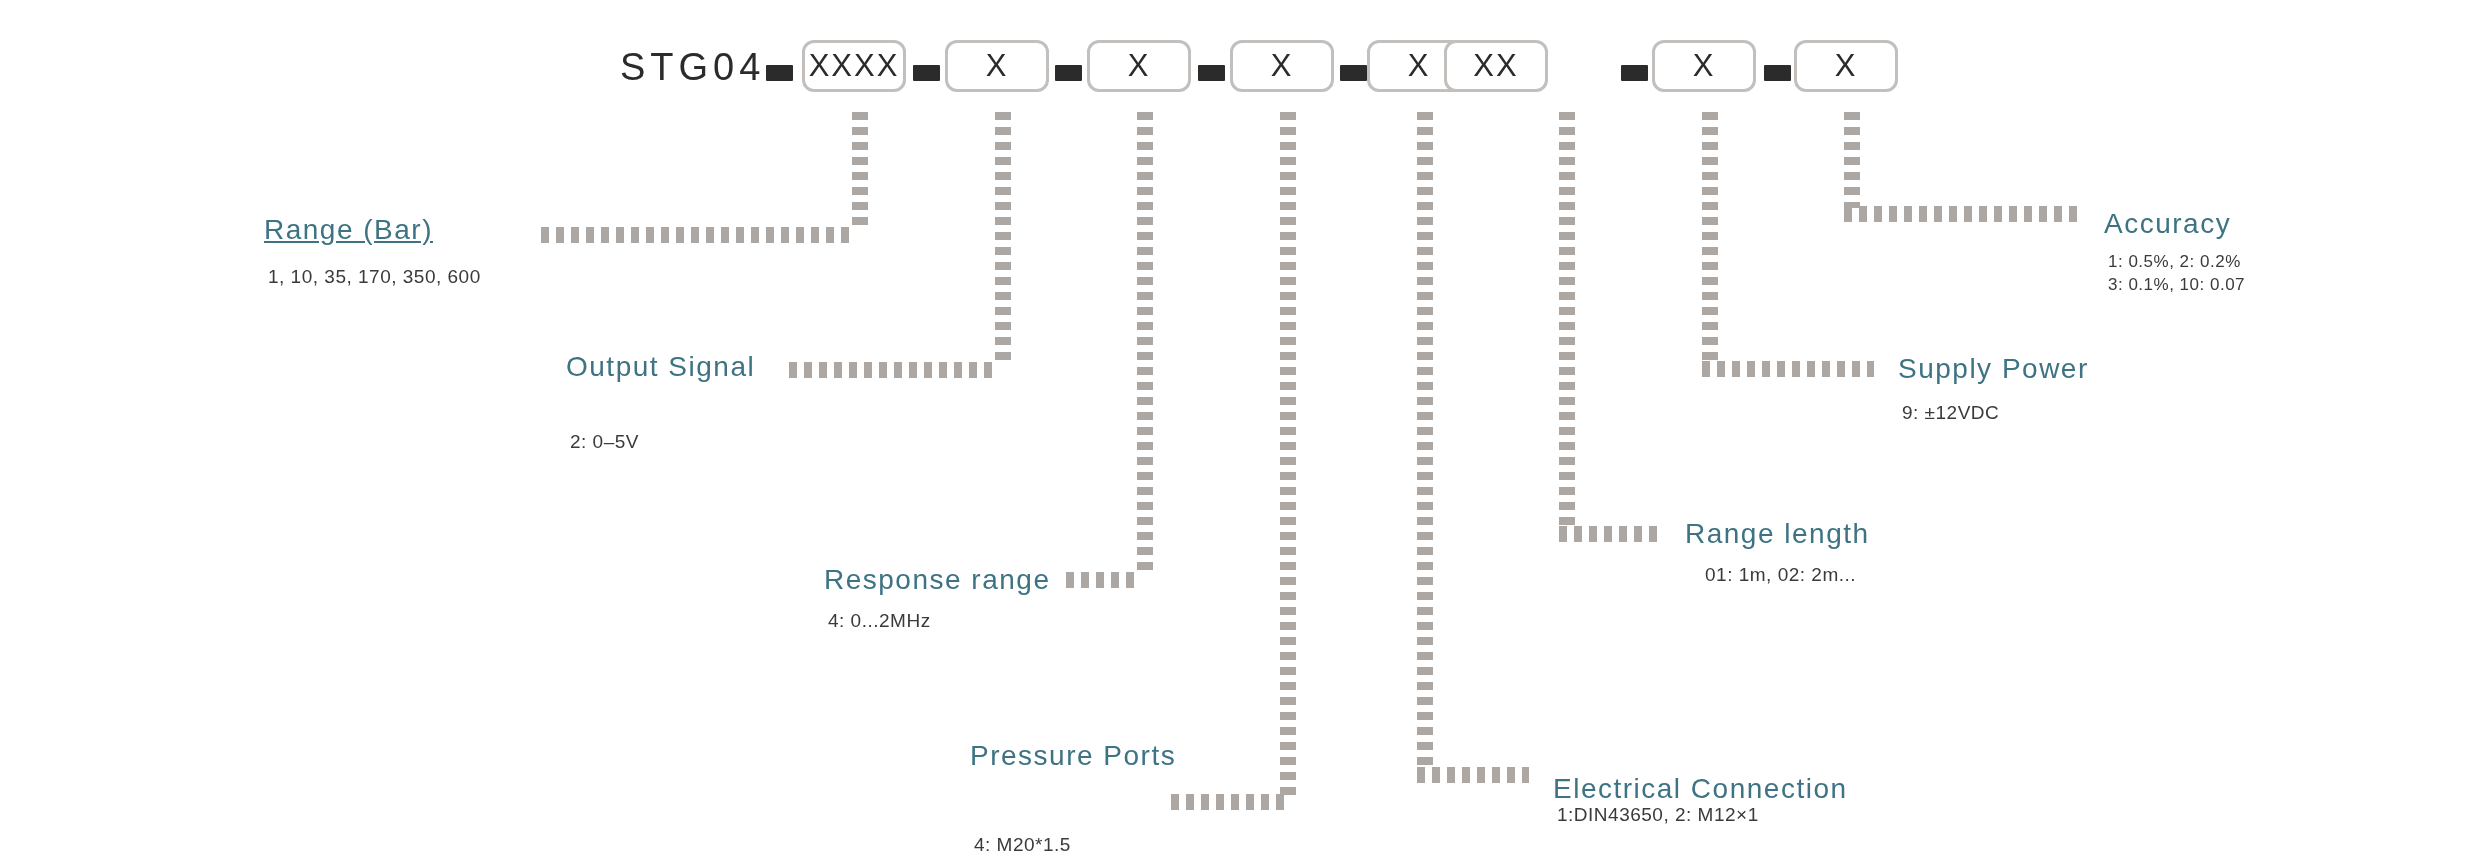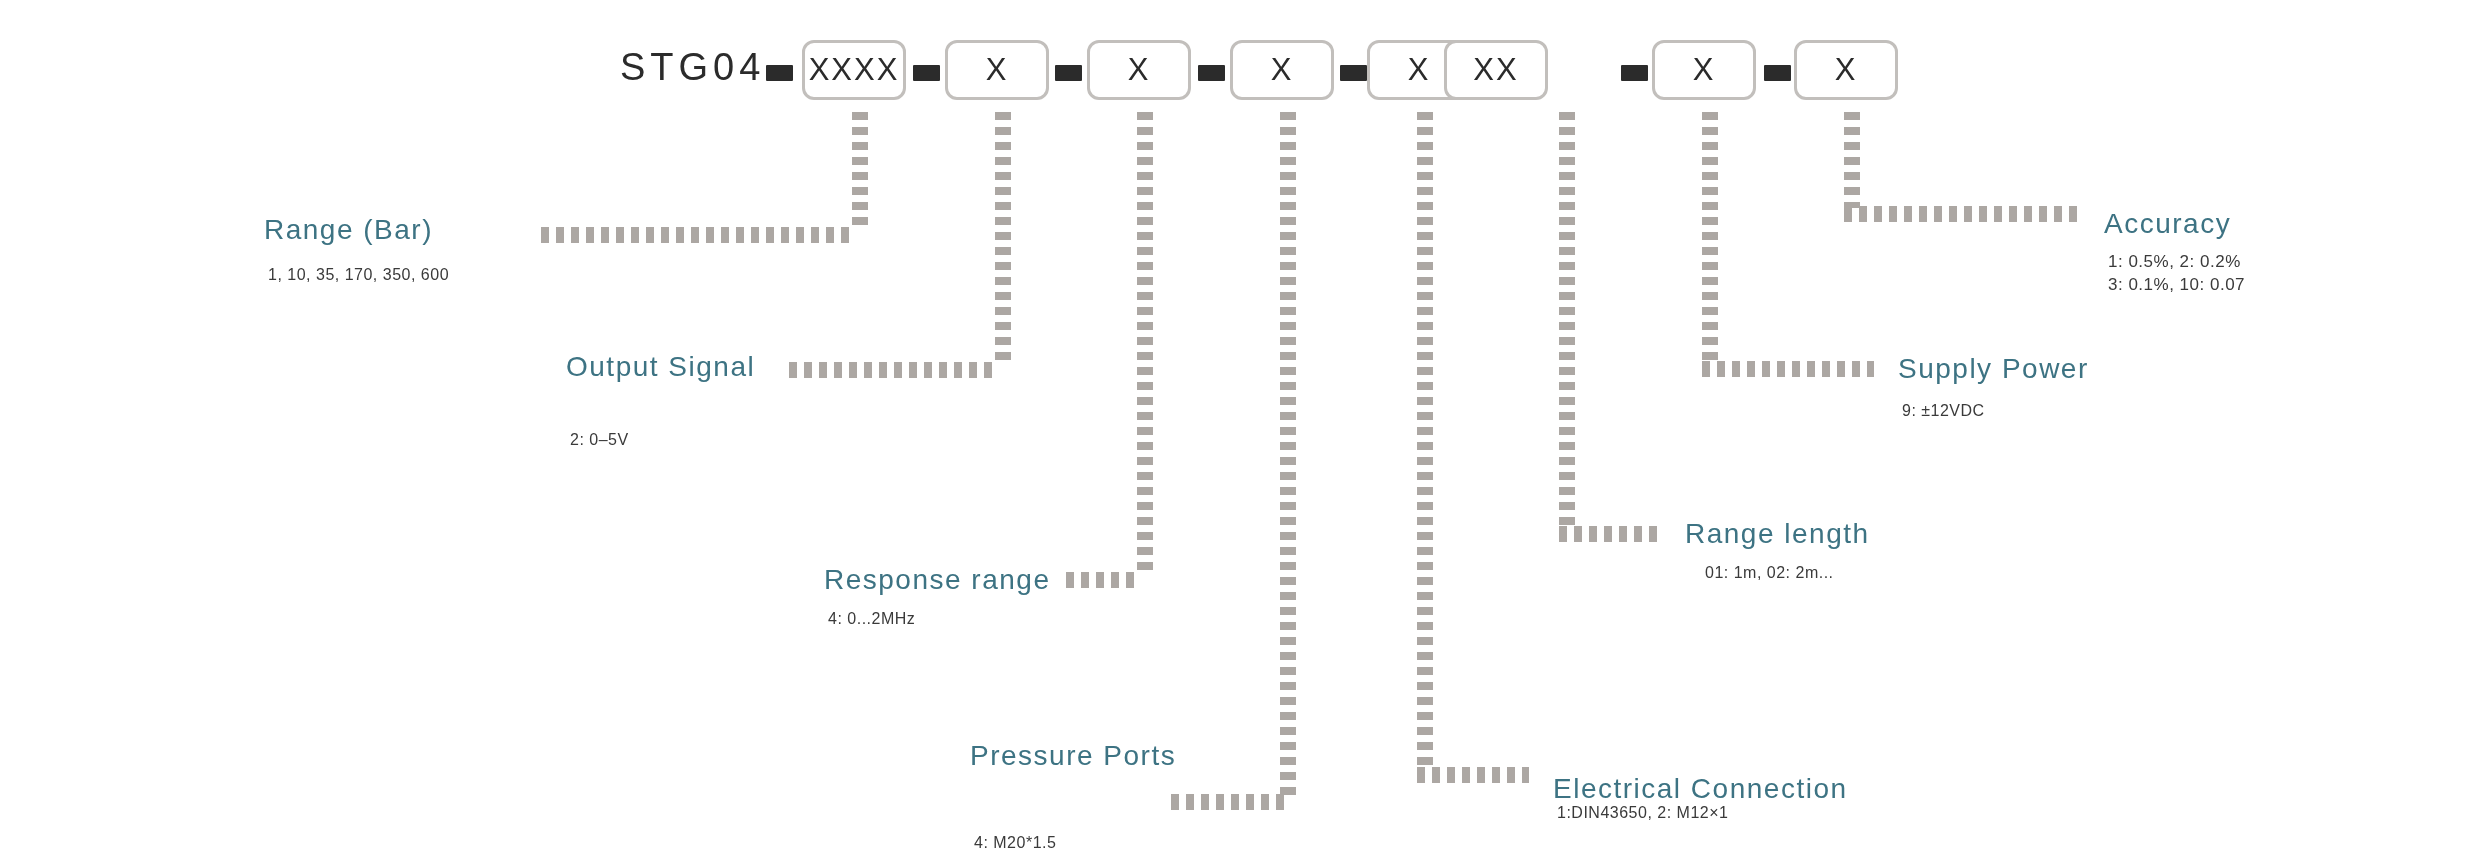--- a/index.html
+++ b/index.html
@@ -25,21 +25,21 @@
     left:596px; top:22px;
     font-size:38px;
     letter-spacing:5px;
     color:var(--ink);
     font-weight:500;
     white-space:nowrap;
   }
   .code-box{
     position:absolute;
     top:24px;
-    width:104px; height:60px;
+    width:104px; height:52px;
     border:3px solid var(--boxborder);
     border-radius:12px;
     background:#ffffff;
     display:flex;
     align-items:center;
     justify-content:center;
   }
   .code-box span{
     font-size:31px;
     font-weight:300;
@@ -67,21 +67,21 @@
   
   .ftitle{
     position:absolute;
     font-size:28px;
     letter-spacing:1.5px;
     color:var(--teal);
     white-space:nowrap;
   }
   .fvalues{
     position:absolute;
-    font-size:16px;
+    font-size:19px;
     letter-spacing:0.5px;
     color:var(--dark);
     white-space:nowrap;
   }
   .fvalues.small{
     font-size:17px;
     line-height:23px;
     white-space:pre-line;
   }
 </style>
@@ -143,21 +143,21 @@
 
   <div class="vline" style="left:1543px;top:96px;height:416px;"></div>
   <div class="hline" style="left:1543px;top:510px;width:99px;"></div>
 
   <div class="vline" style="left:1686px;top:96px;height:251px;"></div>
   <div class="hline" style="left:1686px;top:345px;width:172px;"></div>
 
   <div class="vline" style="left:1828px;top:96px;height:96px;"></div>
   <div class="hline" style="left:1828px;top:190px;width:240px;"></div>
 
-  <div class="ftitle" style="left:240px;top:190px;">Range (Bar)</div>
+  <div class="ftitle" style="left:240px;top:190px;text-decoration:underline;">Range (Bar)</div>
   <div class="fvalues" style="left:244px;top:242px;">1, 10, 35, 170, 350, 600</div>
 
   <div class="ftitle" style="left:542px;top:327px;">Output Signal</div>
   <div class="fvalues" style="left:546px;top:376px;margin-top:31px;">2: 0–5V</div>
 
   <div class="ftitle" style="left:800px;top:540px;">Response range</div>
   <div class="fvalues" style="left:804px;top:586px;">4: 0...2MHz</div>
 
   <div class="ftitle" style="left:946px;top:716px;">Pressure Ports</div>
   <div class="fvalues" style="left:950px;top:810px;">4: M20*1.5</div>

